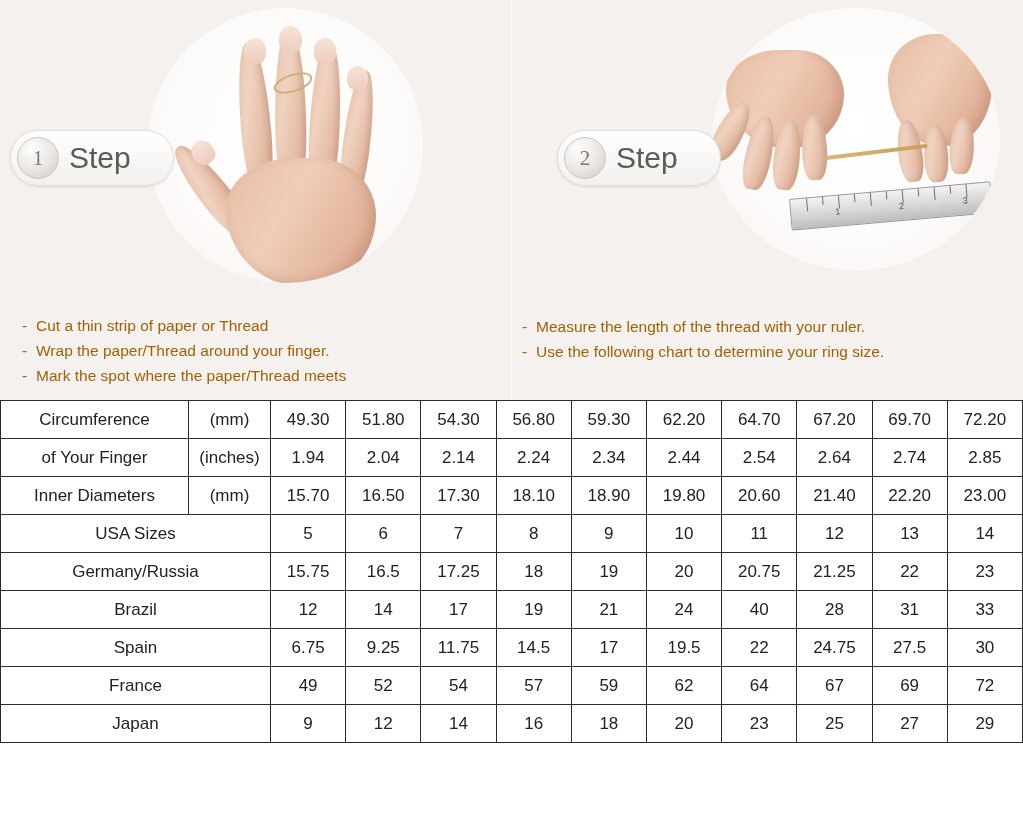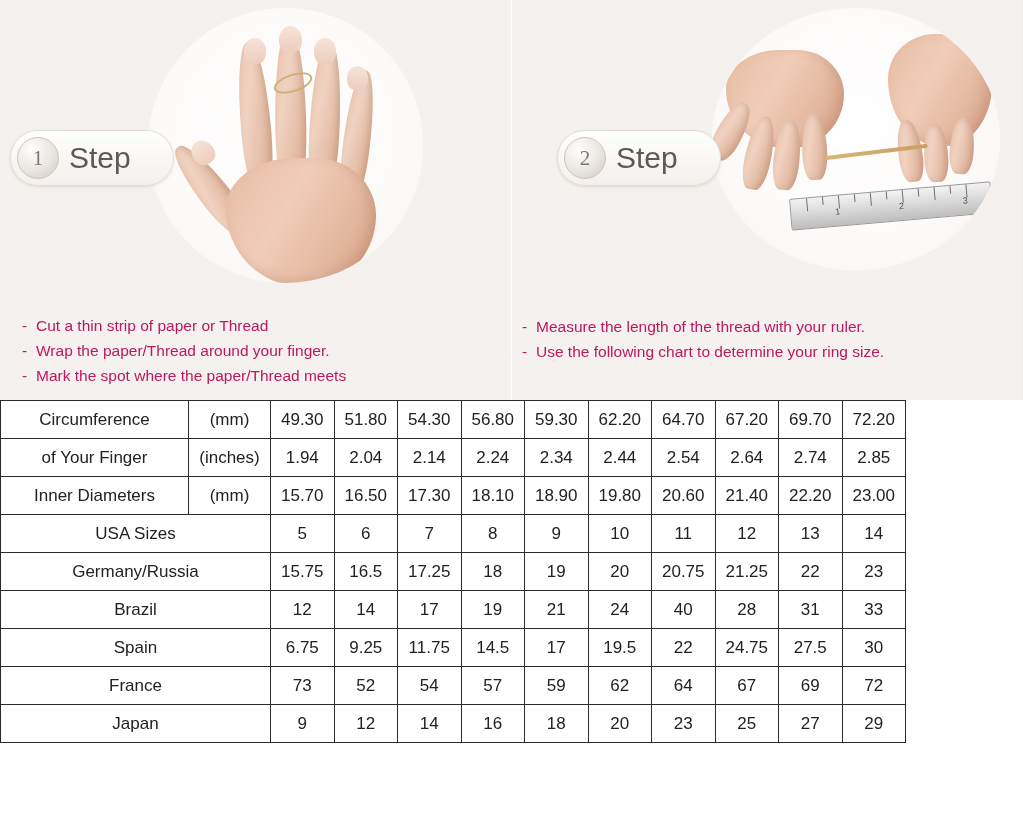--- a/index.html
+++ b/index.html
@@ -138,32 +138,32 @@
     font-size: 30px;
     color: #5d5954;
     font-family: "Liberation Sans", sans-serif;
   }
 
   
   .instructions {
     position: absolute;
     bottom: 12px;
     font-size: 15.5px;
-    color: #be185d;
+    color: #a16207;
     line-height: 25px;
   }
   .step-half.left .instructions  { left: 22px; }
   .step-half.right .instructions { left: 10px; }
   .instructions div { white-space: nowrap; }
   .dash { display: inline-block; width: 14px; }
 
   
   table.size-table {
     border-collapse: collapse;
-    width: 906px;
+    width: 1023px;
     table-layout: fixed;
     font-family: "Liberation Sans", sans-serif;
   }
   table.size-table td {
     border: 1px solid #2b2b2b;
     text-align: center;
     font-size: 17px;
     height: 37px;
     padding: 0 2px;
     color: #222;
@@ -392,21 +392,21 @@
       <td>17</td>
       <td>19.5</td>
       <td>22</td>
       <td>24.75</td>
       <td>27.5</td>
       <td>30</td>
     </tr>
 
     <tr>
       <td class="rowlabel-left" colspan="2">France</td>
-      <td>73</td>
+      <td>49</td>
       <td>52</td>
       <td>54</td>
       <td>57</td>
       <td>59</td>
       <td>62</td>
       <td>64</td>
       <td>67</td>
       <td>69</td>
       <td>72</td>
     </tr>

